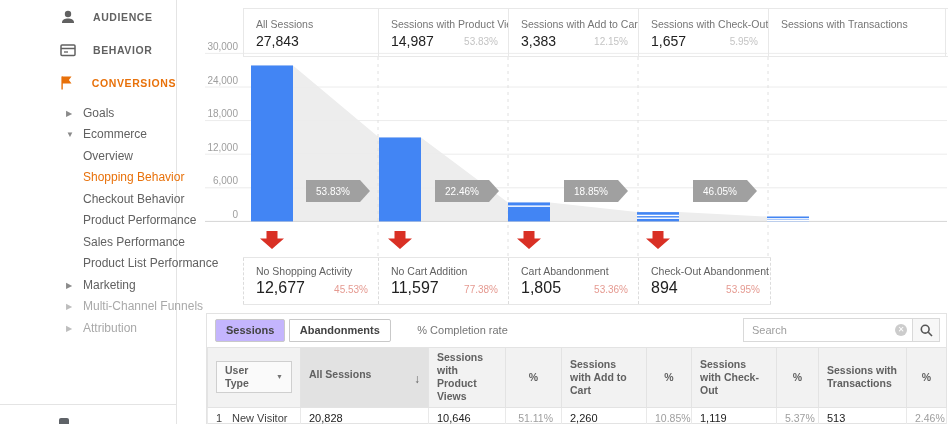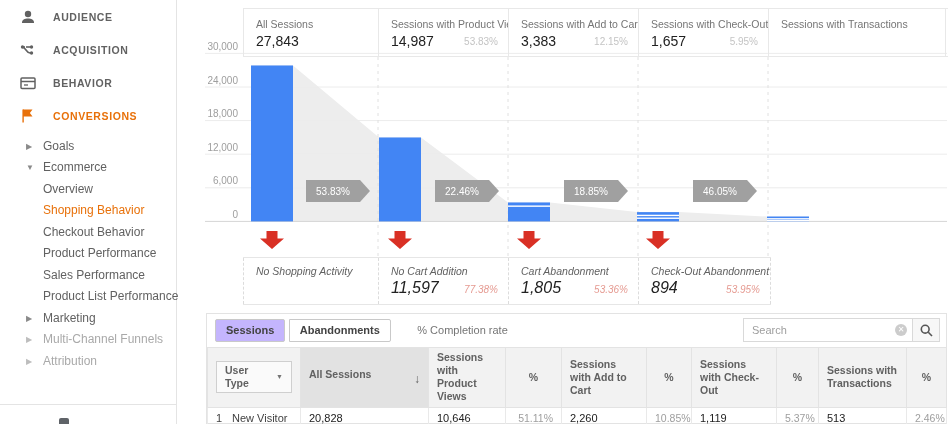--- a/index.html
+++ b/index.html
@@ -1,21 +1,21 @@
 <!DOCTYPE html>
 <html><head>
 <meta charset="utf-8">
 <style>
   html,body{margin:0;padding:0;background:#fff;}
   #page{position:relative;width:950px;height:424px;overflow:hidden;background:#fff;
         font-family:"Liberation Sans",sans-serif;color:#424242;}
 
   
   #sidebar{position:absolute;left:0;top:0;width:177px;height:424px;background:#fff;
-           border-right:1px solid #e4e4e4;box-sizing:border-box;}
+           border-right:1px solid #e4e4e4;box-sizing:border-box;padding-left:40px;}
   .nav-item{height:33px;display:flex;align-items:center;padding-left:18px;cursor:pointer;}
   .nav-item .ic{width:20px;height:20px;margin-right:15px;display:flex;align-items:center;justify-content:center;}
   .nav-item .lbl{font-size:10.5px;font-weight:bold;letter-spacing:.6px;color:#616161;white-space:nowrap;}
   .nav-item.active .lbl{color:#e8710a;}
   .submenu{margin-top:3px;}
   .sub-item{position:relative;height:21.5px;display:flex;align-items:center;padding-left:43px;
             font-size:12px;color:#616161;cursor:pointer;white-space:nowrap;}
   .sub-item .caret{position:absolute;left:26px;top:50%;transform:translateY(-50%);
                    font-size:8px;color:#8a8a8a;}
   .sub-item.selected{color:#e8710a;}
@@ -40,21 +40,21 @@
   #chart-svg text{font-family:"Liberation Sans",sans-serif;font-size:10px;fill:#9e9e9e;}
 
   .t-badge{position:absolute;top:180px;height:22px;width:54px;background:#a0a0a0;color:#fff;
            font-size:10px;display:flex;align-items:center;justify-content:center;}
   .t-badge::after{content:"";position:absolute;left:54px;top:0;width:0;height:0;
                   border-left:10px solid #a0a0a0;border-top:11px solid transparent;border-bottom:11px solid transparent;}
 
   
   #aband-cards{position:absolute;left:243px;top:257px;width:528px;height:48px;display:flex;
                border-top:1px solid #e6e6e6;border-bottom:1px solid #e6e6e6;box-sizing:border-box;}
-  .aband-card{box-sizing:border-box;border-left:1px dashed #dcdcdc;padding:7px 10px 0 12px;overflow:hidden;font-style:italic;}
+  .aband-card{box-sizing:border-box;border-left:1px dashed #dcdcdc;padding:7px 10px 0 12px;overflow:hidden;}
   .aband-card:last-child{border-right:1px dashed #dcdcdc;}
   .aband-label{font-size:10.5px;color:#616161;margin-bottom:2px;white-space:nowrap;}
   .aband-row{display:flex;justify-content:space-between;align-items:flex-end;}
   .aband-value{font-size:16px;color:#212121;}
   .aband-pct{font-size:10px;color:#e59a91;padding-bottom:2px;}
 
   
   #panel{position:absolute;left:206px;top:313px;width:741px;height:111px;background:#fff;
          border:1px solid #e3e3e3;box-sizing:border-box;}
   #toolbar{position:relative;height:33px;padding:5px 8px;box-sizing:border-box;}
@@ -96,33 +96,20 @@
 
   <div id="sidebar">
     <div class="nav-item">
       <span class="ic">
         <svg width="18" height="18" viewBox="0 0 18 18">
             <circle cx="9" cy="6" r="3.2" fill="#616161"></circle>
             <path d="M3 14.5c0-2.6 2.7-4 6-4s6 1.4 6 4v.5H3z" fill="#616161"></path>
           </svg>
       </span>
       <span class="lbl">AUDIENCE</span>
-    </div>
-    <div class="nav-item">
-      <span class="ic">
-        <svg width="18" height="18" viewBox="0 0 18 18" fill="none" stroke="#616161" stroke-width="1.6">
-            <path d="M3 6c4 0 4 6 8 6"></path>
-            <path d="M3 6h3"></path>
-            <circle cx="3.5" cy="6" r="1.7" fill="#616161" stroke="none"></circle>
-            <circle cx="12.5" cy="12" r="1.7" fill="#616161" stroke="none"></circle>
-            <circle cx="12.5" cy="6" r="1.7" fill="#616161" stroke="none"></circle>
-            <path d="M7 6h4"></path>
-          </svg>
-      </span>
-      <span class="lbl">ACQUISITION</span>
     </div>
     <div class="nav-item">
       <span class="ic">
         <svg width="18" height="18" viewBox="0 0 18 18" fill="none" stroke="#616161" stroke-width="1.5">
             <rect x="2" y="4" width="14" height="10.5" rx="1"></rect>
             <path d="M2 7.5h14"></path>
             <path d="M5 11h4" stroke-width="1.3"></path>
           </svg>
       </span>
       <span class="lbl">BEHAVIOR</span>
@@ -260,20 +247,24 @@
   </div>
 
   <div class="t-badge" style="left:306px">53.83%</div>
   <div class="t-badge" style="left:435px">22.46%</div>
   <div class="t-badge" style="left:564px">18.85%</div>
   <div class="t-badge" style="left:693px">46.05%</div>
 
   <div id="aband-cards">
     <div class="aband-card" style="width:135px">
       <div class="aband-label">No Shopping Activity</div>
+      <div class="aband-row">
+          <span class="aband-value">12,677</span>
+          <span class="aband-pct">45.53%</span>
+        </div>
     </div>
     <div class="aband-card" style="width:130px">
       <div class="aband-label">No Cart Addition</div>
       <div class="aband-row">
           <span class="aband-value">11,597</span>
           <span class="aband-pct">77.38%</span>
         </div>
     </div>
     <div class="aband-card" style="width:130px">
       <div class="aband-label">Cart Abandonment</div>

